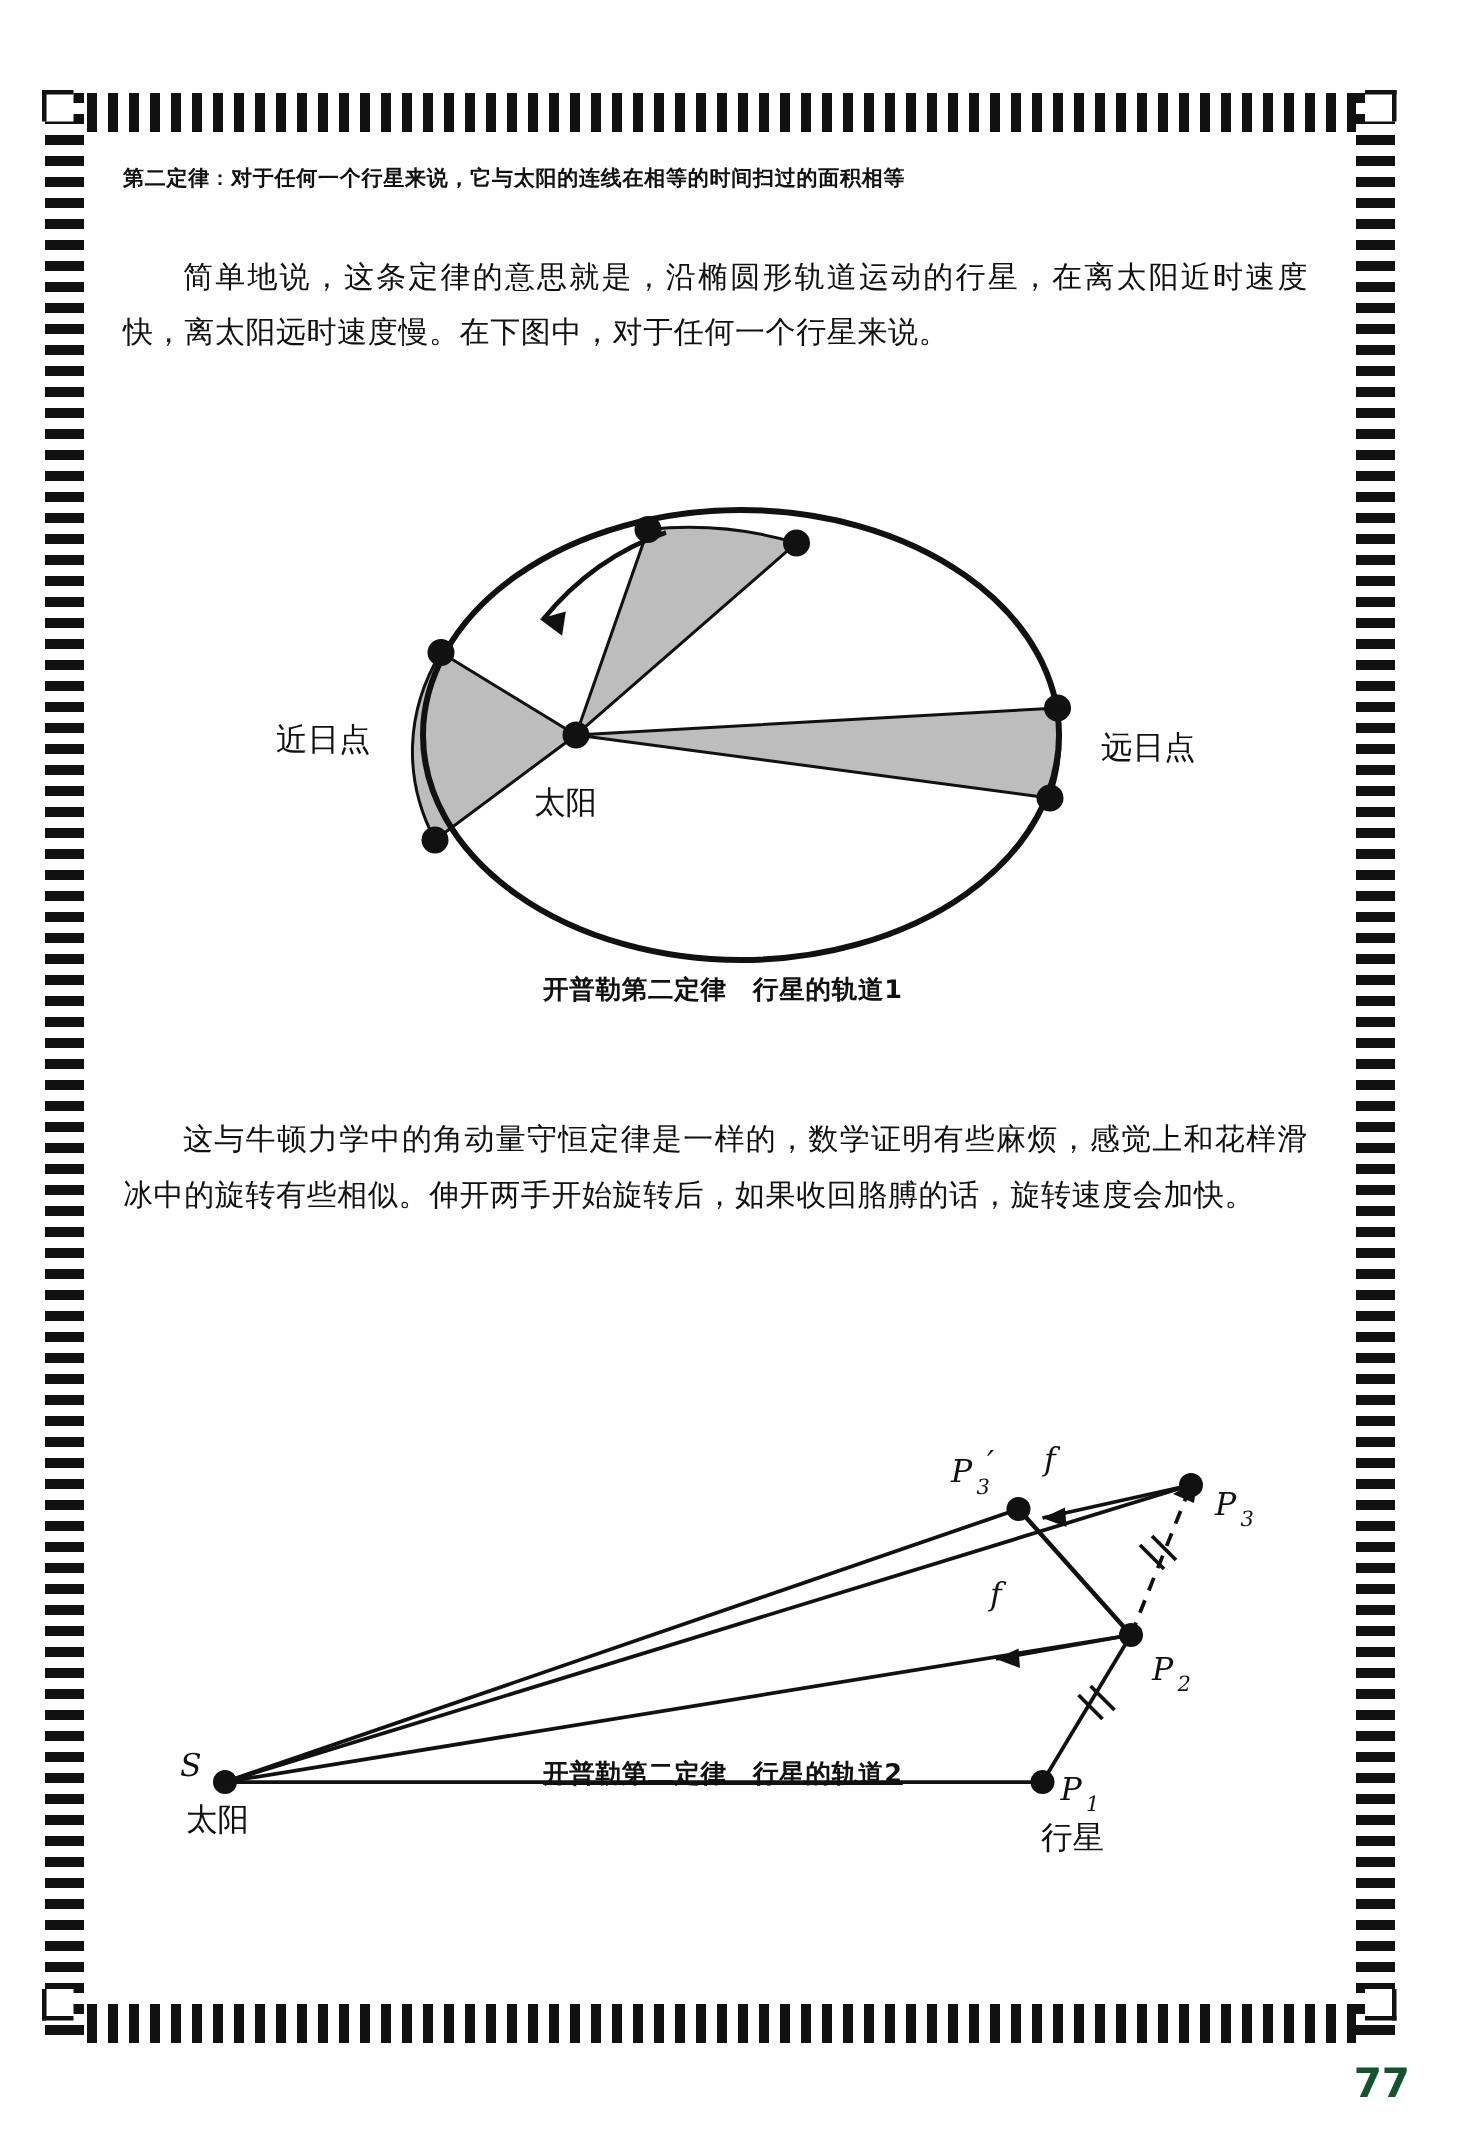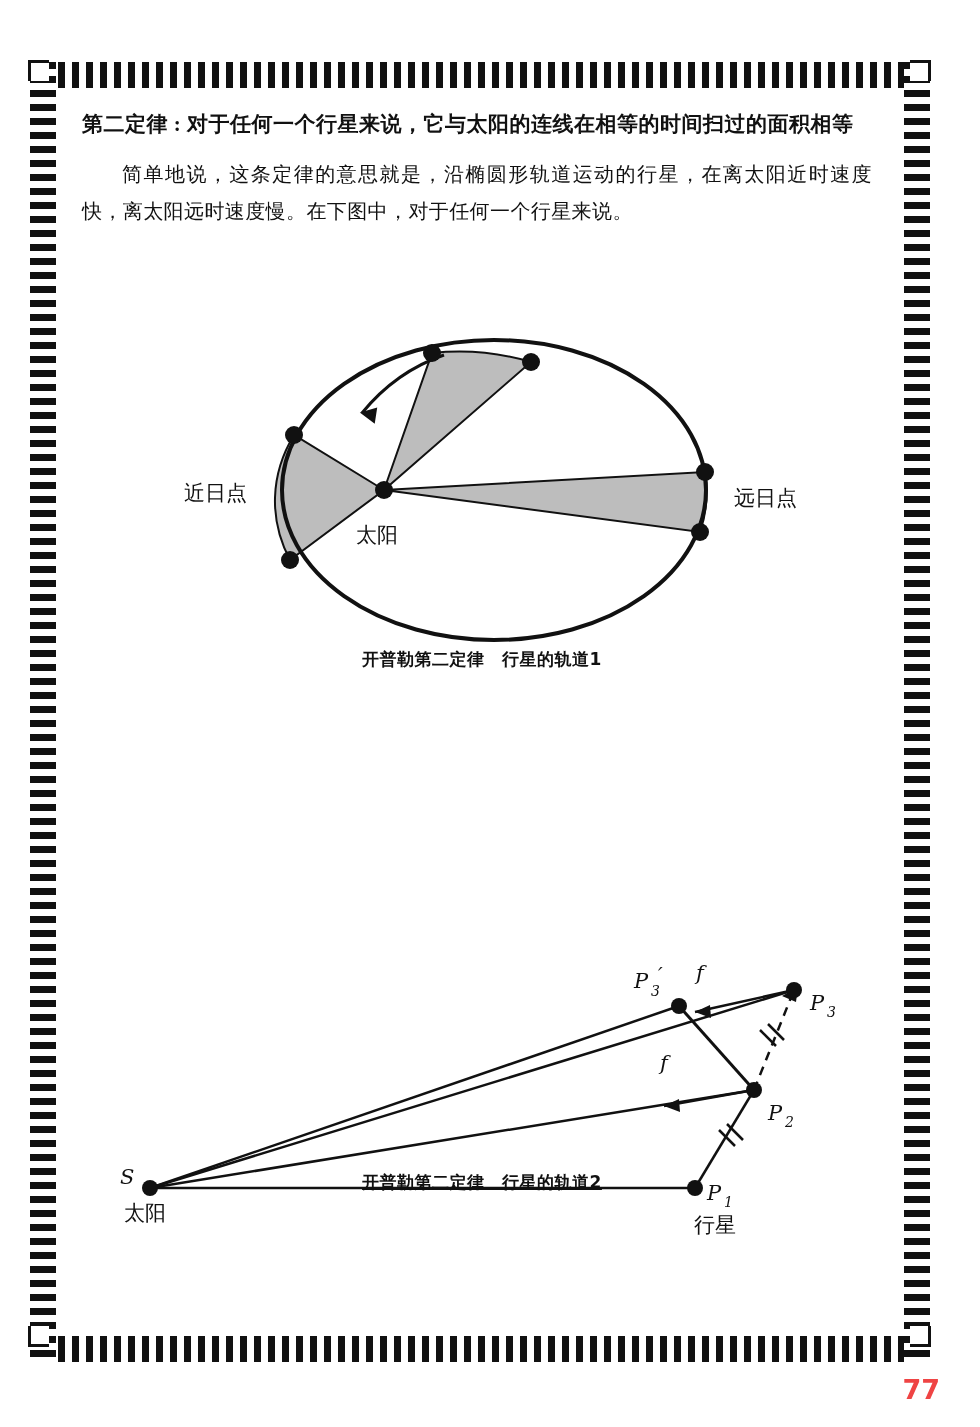--- a/index.html
+++ b/index.html
@@ -65,25 +65,25 @@
   .corner.br { left: 910px; top: 1326px;border-left: none; border-top: none;}
 
   
   .content {
     position: absolute;
     left: 82px;
     top: 110px;
     width: 790px;
   }
   .heading {
-    font-family: Liberation Serif, serif;
+    font-family: Liberation Sans, sans-serif;
     font-weight: bold;
-    font-size: 21px;
+    font-size: 14px;
     letter-spacing: 0.5px;
-    margin-bottom: 18px;
+    margin-bottom: 39px;
     white-space: nowrap;
   }
   p.para {
     font-size: 20px;
     line-height: 37px;
     margin: 0 0 2px 0;
     text-indent: 2em;
     text-align: justify;
     letter-spacing: 0.4px;
   }
@@ -132,21 +132,21 @@
     text-decoration: underline;
   }
 
   .page-number {
     position: absolute;
     right: 40px;
     bottom: 22px;
     font-family: "DejaVu Sans", sans-serif;
     font-weight: bold;
     font-size: 27px;
-    color: #ef4444;
+    color: #14532d;
   }
 
   svg text { font-family: "DejaVu Sans", sans-serif; }
   .lbl-cn { font-family: "DejaVu Sans", sans-serif; font-size: 21px; fill:#111; }
   .lbl-it { font-family: "DejaVu Serif", serif; font-style: italic; font-size: 21px; fill:#111; }
   .lbl-sub { font-family: "DejaVu Serif", serif; font-style: italic; font-size: 14px; fill:#111; }
 </style>
 </head>
 <body>
 
@@ -187,20 +187,21 @@
     <circle cx="606" cy="232" r="9" fill="#111"></circle>
 
     <text class="lbl-cn" x="90" y="200">近日点</text>
     <text class="lbl-cn" x="640" y="205">远日点</text>
     <text class="lbl-cn" x="262" y="242">太阳</text>
   </svg>
 </div>
 <div class="fig1-caption caption">开普勒第二定律　行星的轨道1</div>
 
 <div class="para-block2">
+  <p class="para">这与牛顿力学中的角动量守恒定律是一样的，数学证明有些麻烦，感觉上和花样滑冰中的旋转有些相似。伸开两手开始旋转后，如果收回胳膊的话，旋转速度会加快。</p>
 </div>
 
 <div class="fig2-wrap">
   <svg width="800" height="300" viewBox="0 0 800 300">
 
     <line x1="68" y1="238" x2="613" y2="238" stroke="#111" stroke-width="2.5"></line>
 
     <line x1="68" y1="238" x2="672" y2="140" stroke="#111" stroke-width="2.5"></line>
 
     <line x1="68" y1="238" x2="597" y2="56" stroke="#111" stroke-width="2.5"></line>

